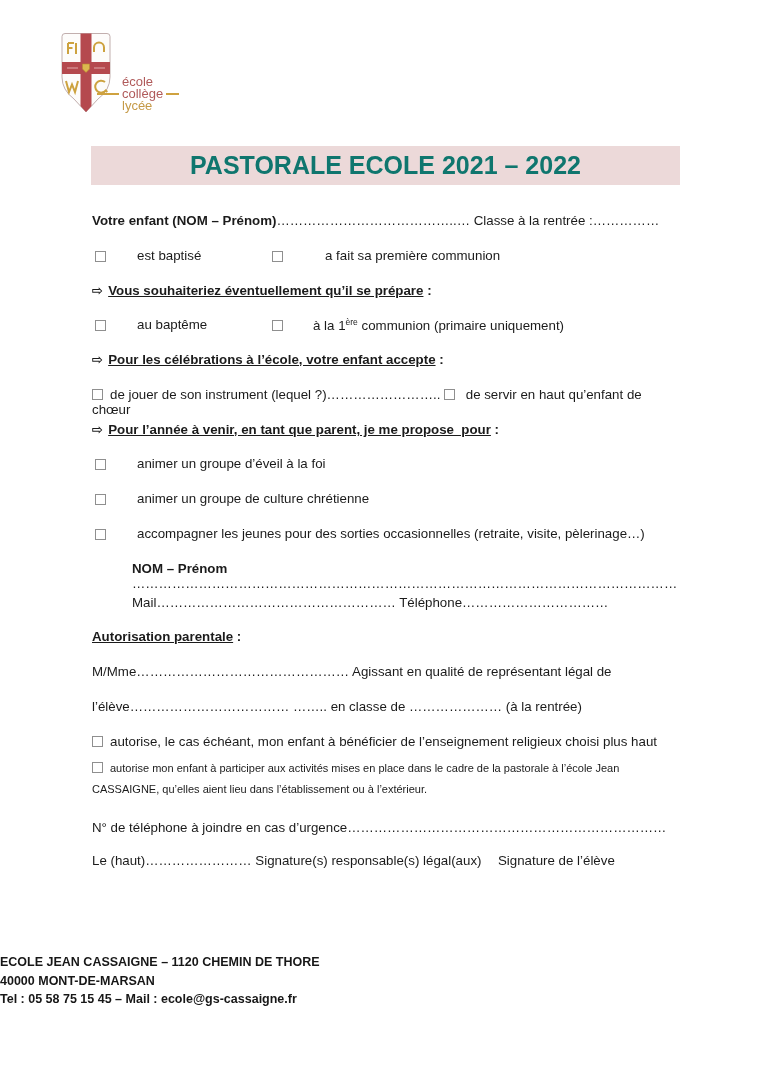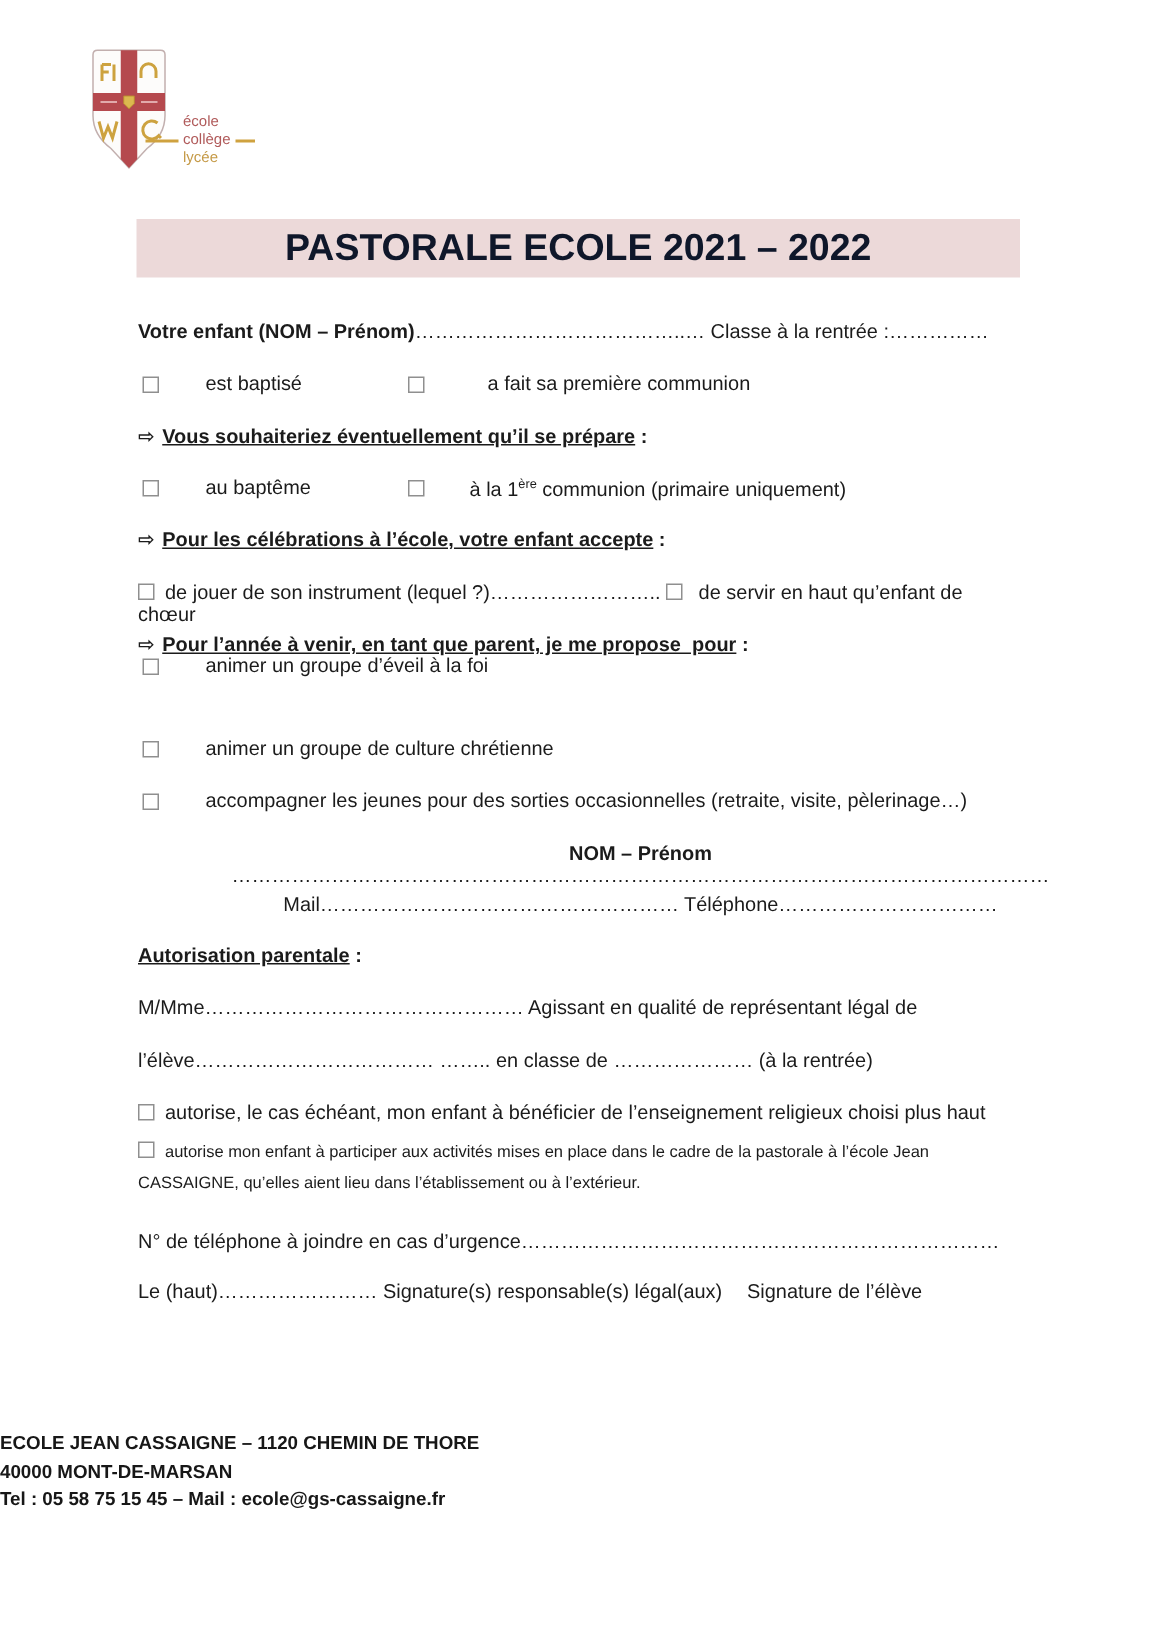--- a/index.html
+++ b/index.html
@@ -2,45 +2,45 @@
 <html><head>
 <meta charset="utf-8">
 <style>
   html,body{margin:0;padding:0;background:#ffffff;}
   .page{position:relative;width:768px;height:1086px;background:#ffffff;overflow:hidden;
         font-family:"Liberation Sans","DejaVu Sans",sans-serif;color:#1b1b1b;}
 
   
   .logo{position:absolute;left:60px;top:32px;width:150px;height:92px;}
   .logo svg{position:absolute;left:0;top:0;}
-  .logo-words{position:absolute;left:37px;top:44px;font-size:10px;line-height:12px;}
+  .logo-words{position:absolute;left:37px;top:44px;font-size:13px;line-height:12px;}
   .lw{display:block;padding-left:25px;}
   .lw-row{display:flex;align-items:center;padding-left:0;justify-content:space-between;}
   .dash{display:inline-block;height:1.5px;background:#cfa23f;}
   .dash.l{width:22px;margin-right:3px;}
   .dash.r{width:13px;margin-left:3px;}
   .w-red{color:#b05a5a;}
   .w-gold{color:#c59a47;}
 
   
   .title-band{position:absolute;left:91px;top:146px;width:589px;height:39px;
               background:#ecd9d9;display:flex;align-items:center;justify-content:center;
-              font-size:25px;font-weight:bold;color:#0f172a;}
+              font-size:25px;font-weight:bold;color:#0f766e;}
 
   
   .row{position:absolute;left:92px;width:590px;height:18px;font-size:13.3px;white-space:nowrap;}
   .row .t{white-space:pre-wrap;}
   .b{font-weight:bold;}
   .hd{font-weight:bold;text-decoration:underline;white-space:pre-wrap;}
   .arrow{font-weight:bold;margin-right:5px;}
   .cb{display:inline-block;width:9px;height:9px;border:1px solid #8f8f8f;background:#fff;
       vertical-align:-1px;}
   .cb.abs{position:absolute;top:3px;}
   .opt{position:absolute;top:0;}
-  .indent{padding-left:40px;text-align:center;}
+  .indent{padding-left:40px;}
   .cb.inline{margin-right:7px;}
   sup.sp{font-size:8.5px;vertical-align:super;}
   .par{position:absolute;left:92px;width:596px;font-size:11px;line-height:21px;white-space:normal;}
   .par .t{white-space:pre-wrap;}
   .sig-right{position:absolute;left:406px;top:0;}
 
   
   .footer{position:absolute;left:0;top:953px;width:768px;text-align:left;
           font-size:12.5px;font-weight:bold;line-height:18.5px;color:#171717;}
 </style>
@@ -114,21 +114,21 @@
   </div>
 
   <div class="row" style="top:387px">
     <span class="cb inline"></span><span class="t">de jouer de son instrument (lequel ?)</span><span class="t">……………………..</span><span class="t"> </span><span class="cb inline"></span><span class="t"> de servir en haut qu’enfant de chœur</span>
   </div>
 
   <div class="row" style="top:422px">
     <span class="arrow">⇨</span><span class="hd">Pour l’année à venir, en tant que parent, je me propose  pour</span><span class="t b"> :</span>
   </div>
 
-  <div class="row" style="top:436px">
+  <div class="row" style="top:456px">
     <span class="cb abs" style="left:3px"></span>
     <span class="opt" style="left:45px">animer un groupe d’éveil à la foi</span>
   </div>
   <div class="row" style="top:491px">
     <span class="cb abs" style="left:3px"></span>
     <span class="opt" style="left:45px">animer un groupe de culture chrétienne</span>
   </div>
   <div class="row" style="top:526px">
     <span class="cb abs" style="left:3px"></span>
     <span class="opt" style="left:45px">accompagner les jeunes pour des sorties occasionnelles (retraite, visite, pèlerinage…)</span>

